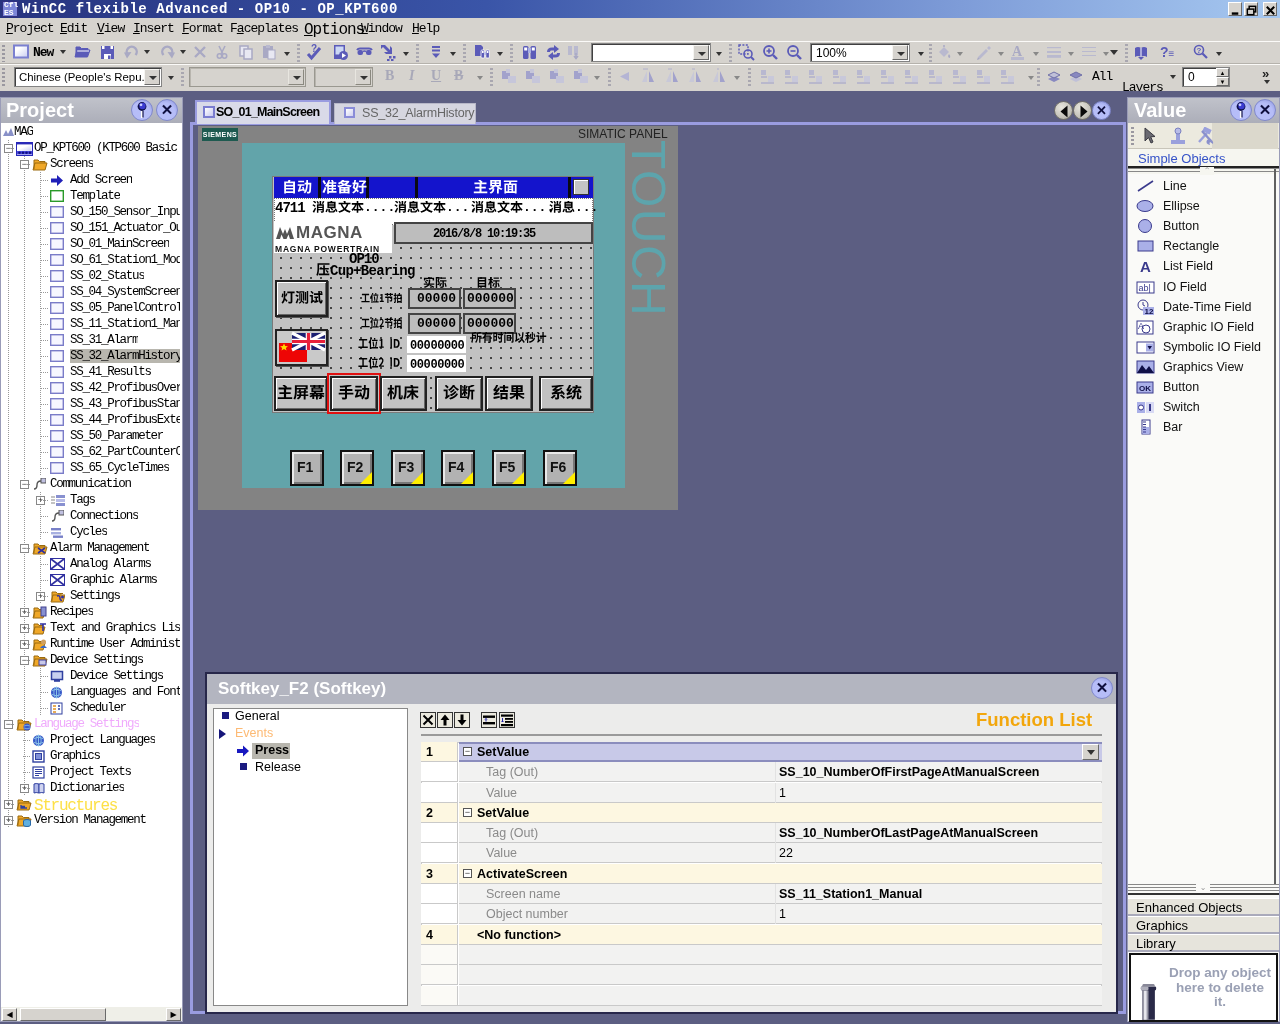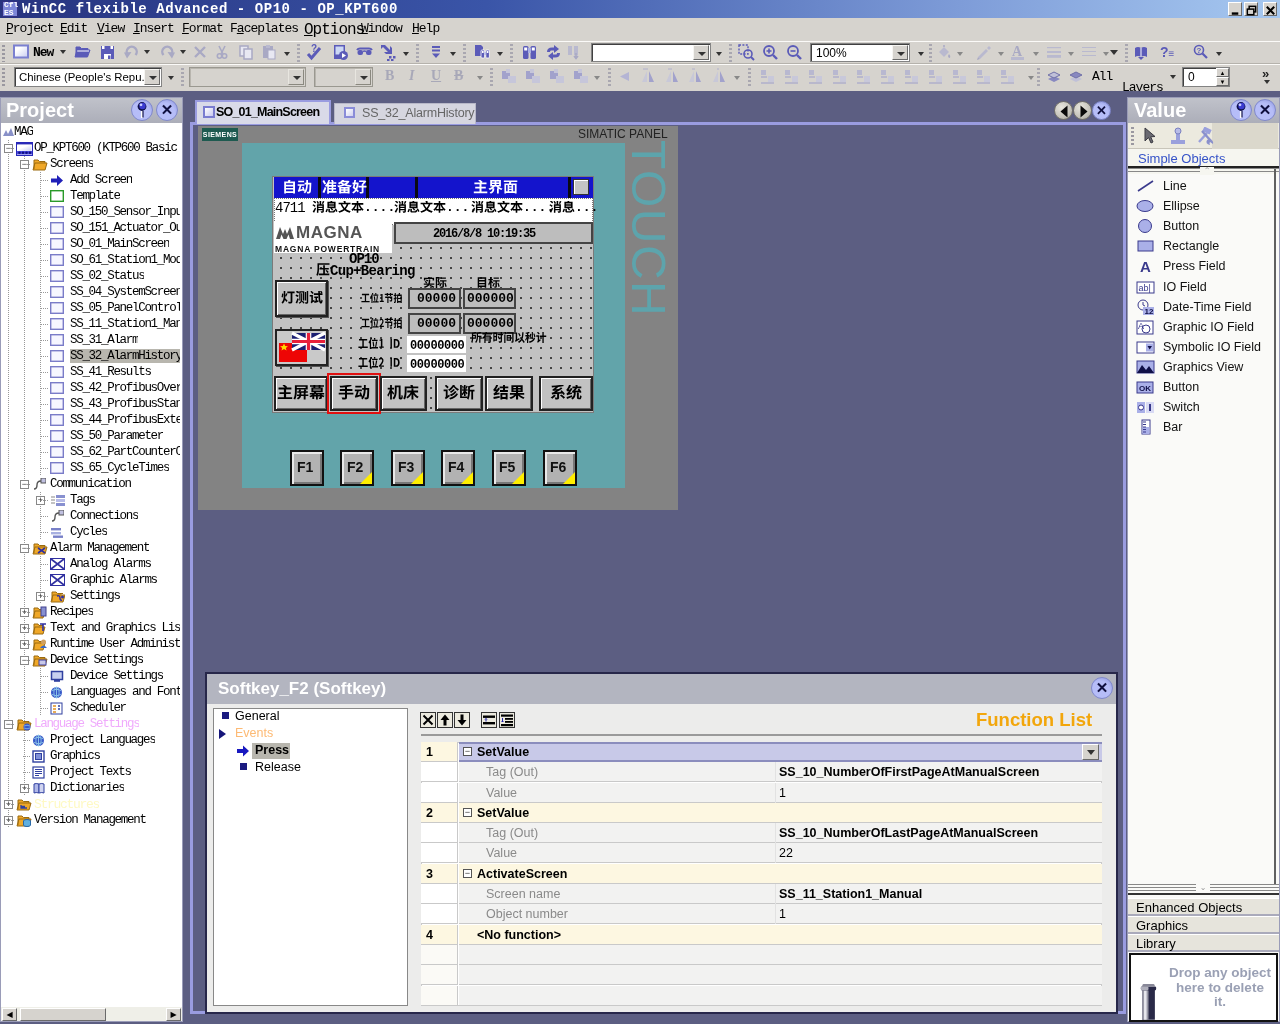--- a/index.html
+++ b/index.html
@@ -627,21 +627,21 @@
     <path d="M2 2 Q4 1 7 2 L7 11 Q4 10 2 11 Z" fill="#b0b8e8" stroke="#3040a0"></path>
     <path d="M12 2 Q10 1 7 2 L7 11 Q10 10 12 11 Z" fill="#d0d4f0" stroke="#3040a0"></path>
   </svg>
 <div class="abs mono" style="left:50px;top:781px;font-size:12.5px;letter-spacing:-1.3px;color:#000;white-space:nowrap;max-width:130px;overflow:hidden">Dictionaries</div>
 <div class="abs" style="left:4px;top:799.5px;width:9px;height:9px;background:#fff;border:1px solid #888;font-size:9px;line-height:7px;text-align:center;color:#333">+</div>
 <div class="abs" style="left:7px;top:804px;width:8px;height:1px;background-image:repeating-linear-gradient(90deg,#999 0,#999 1px,transparent 1px,transparent 2px)"></div>
 <svg class="abs" style="left:16px;top:798px" width="16" height="13" viewBox="0 0 16 13">
     <path d="M1 12 L3 5 L15 5 L13 12 Z M2 11 L2 2 L6 2 L7.5 3.5 L13 3.5 L13 5" fill="#f0a828" stroke="#9a6a10"></path>
     <path d="M5 7 L5 10 L11 10 M5 8.5 L9 8.5" stroke="#3040a0" stroke-width="1.3" fill="none"></path>
   </svg>
-<div class="abs mono" style="left:34px;top:797px;font-size:13px;letter-spacing:-1.3px;color:#fef9c3;white-space:nowrap;max-width:146px;overflow:hidden">Structures</div>
+<div class="abs mono" style="left:34px;top:797px;font-size:16px;letter-spacing:-1.3px;color:#fde047;white-space:nowrap;max-width:146px;overflow:hidden">Structures</div>
 <div class="abs" style="left:4px;top:815.5px;width:9px;height:9px;background:#fff;border:1px solid #888;font-size:9px;line-height:7px;text-align:center;color:#333">+</div>
 <div class="abs" style="left:7px;top:820px;width:8px;height:1px;background-image:repeating-linear-gradient(90deg,#999 0,#999 1px,transparent 1px,transparent 2px)"></div>
 <svg class="abs" style="left:16px;top:814px" width="16" height="13" viewBox="0 0 16 13">
     <path d="M1 12 L3 5 L15 5 L13 12 Z M2 11 L2 2 L6 2 L7.5 3.5 L13 3.5 L13 5" fill="#f0a828" stroke="#9a6a10"></path>
     <ellipse cx="11" cy="7" rx="3.5" ry="1.5" fill="#60b0e0" stroke="#2868a8"></ellipse>
     <path d="M7.5 7 L7.5 11 A3.5 1.5 0 0 0 14.5 11 L14.5 7" fill="#60b0e0" stroke="#2868a8"></path>
   </svg>
 <div class="abs mono" style="left:34px;top:813px;font-size:12.5px;letter-spacing:-1.3px;color:#000;white-space:nowrap;max-width:146px;overflow:hidden">Version Management</div>
 <div class="abs" style="left:1px;top:1007px;width:181px;height:14px;background:#efefe8"></div>
 <div class="abs bevel-out" style="left:2px;top:1008px;width:15px;height:13px;background:#d6d3ce;font-size:8px;text-align:center;line-height:12px">◀</div>
@@ -682,21 +682,21 @@
       <path d="M0.5 0.9C1.2 2.1 2 3.6 2.3 4.6L4.1 3.7C3.7 2.8 2.8 1.3 2.1 0.1ZM0.5 12.2 2.4 13C3.1 11.4 3.8 9.6 4.4 7.8L2.7 7C2.1 8.9 1.2 10.9 0.5 12.2ZM6.9 6.7H9.6V8.1H6.9ZM6.9 5.1V3.7H9.6V5.1ZM9 0.3C9.3 0.9 9.8 1.6 10 2.2H7.3C7.6 1.5 7.9 0.8 8.1 0.1L6.5 -0.3C5.7 2.1 4.5 4.3 2.9 5.8C3.3 6.1 3.9 6.7 4.2 7.1C4.5 6.7 4.9 6.3 5.2 5.8V13.7H6.9V12.7H14.5V11.1H11.3V9.6H14V8.1H11.3V6.7H14V5.1H11.3V3.7H14.3V2.2H11L11.8 1.7C11.5 1.2 11 0.3 10.5 -0.4ZM6.9 9.6H9.6V11.1H6.9Z M24.6 2.3C24 2.8 23.2 3.3 22.4 3.7C21.5 3.3 20.7 2.9 20.1 2.4L20.2 2.3ZM20.4 -0.5C19.6 0.8 18.1 2.1 15.9 3C16.3 3.3 16.8 4 17.1 4.4C17.7 4.1 18.3 3.7 18.8 3.4C19.3 3.8 19.8 4.2 20.4 4.5C18.8 5 17.1 5.4 15.3 5.6C15.6 6 15.9 6.7 16 7.2L17.2 7V13.6H19.1V13.2H25.6V13.6H27.6V7H17.6C19.3 6.6 21 6.2 22.5 5.5C24.3 6.3 26.5 6.8 28.7 7C28.9 6.6 29.4 5.8 29.8 5.4C27.9 5.2 26.1 4.9 24.5 4.5C25.7 3.6 26.8 2.6 27.5 1.4L26.4 0.7L26.1 0.8H21.7C21.9 0.5 22.1 0.2 22.3 -0.1ZM19.1 10.7H21.5V11.7H19.1ZM19.1 9.3V8.5H21.5V9.3ZM25.6 10.7V11.7H23.4V10.7ZM25.6 9.3H23.4V8.5H25.6Z M30.6 7.8C31.4 8.3 32.2 9 33 9.7C32.3 10.8 31.4 11.7 30.2 12.2C30.6 12.5 31.1 13.2 31.4 13.6C32.5 12.9 33.5 12 34.3 10.9C34.9 11.5 35.4 12 35.7 12.5L36.9 10.9C36.5 10.4 35.9 9.8 35.2 9.2C36 7.5 36.5 5.4 36.7 2.7L35.6 2.5L35.3 2.5H33.6C33.8 1.6 34 0.6 34.1 -0.3L32.3 -0.4C32.2 0.5 32.1 1.5 31.9 2.5H30.5V4.2H31.6C31.3 5.5 31 6.8 30.6 7.8ZM34.8 4.2C34.6 5.6 34.3 6.9 33.8 8.1L32.6 7.1C32.9 6.2 33.1 5.2 33.3 4.2ZM39.7 4.3V5.7H36.5V7.5H39.7V11.7C39.7 11.9 39.6 12 39.3 12C39.1 12 38.2 12 37.5 11.9C37.7 12.4 38 13.2 38.1 13.6C39.3 13.6 40.1 13.6 40.7 13.3C41.3 13.1 41.5 12.6 41.5 11.7V7.5H44.5V5.7H41.5V4.6C42.6 3.6 43.6 2.4 44.3 1.3L43.1 0.4L42.7 0.5H37.1V2.1H41.5C41 2.9 40.3 3.8 39.7 4.3Z" fill="#fff"></path>
     </g>
   </svg>
 <svg style="position:absolute;left:473px;top:180px;" width="45" height="16" viewBox="0 0 45 16">
     <g>
       <path d="M5.2 0.6C5.9 1.1 6.8 1.8 7.4 2.4H1.4V4.2H6.5V6.8H2.2V8.5H6.5V11.4H0.8V13.2H14.3V11.4H8.5V8.5H12.8V6.8H8.5V4.2H13.5V2.4H8.8L9.6 1.8C8.9 1.1 7.6 0.1 6.7 -0.5Z M19 3.9H21.6V5H19ZM23.4 3.9H26.1V5H23.4ZM19 1.5H21.6V2.6H19ZM23.4 1.5H26.1V2.6H23.4ZM24 8.3V13.6H25.8V8.8C26.6 9.3 27.5 9.8 28.4 10C28.7 9.6 29.2 8.9 29.6 8.5C28 8.1 26.5 7.4 25.5 6.5H27.9V0.1H17.2V6.5H19.6C18.5 7.4 17 8.2 15.5 8.6C15.9 9 16.4 9.7 16.7 10.1C17.6 9.8 18.6 9.3 19.4 8.7V9.2C19.4 10.2 19.1 11.5 16.6 12.3C17 12.6 17.6 13.3 17.8 13.7C20.8 12.6 21.3 10.7 21.3 9.3V8.3H20C20.7 7.7 21.3 7.1 21.8 6.5H23.3C23.8 7.2 24.4 7.8 25.1 8.3Z M36.2 7.6H38.5V8.7H36.2ZM36.2 6.2V5.1H38.5V6.2ZM36.2 10.1H38.5V11.2H36.2ZM30.8 0.4V2.1H36.2C36.2 2.6 36.1 3 36 3.5H31.4V13.6H33.1V12.9H41.8V13.6H43.6V3.5H37.9L38.3 2.1H44.3V0.4ZM33.1 11.2V5.1H34.6V11.2ZM41.8 11.2H40.2V5.1H41.8Z" fill="#fff"></path>
     </g>
   </svg>
 <div class="abs" style="left:573px;top:179px;width:16px;height:16px;background:#c4c4c4;border:1px solid #333;box-shadow:inset 1px 1px 0 #fff"></div>
 <div class="abs" style="left:274px;top:198px;width:319px;height:27px;background:#fff;border:1px dotted #777"></div>
-<div class="abs mono" style="left:275px;top:200px;font-size:14px;font-weight:normal;letter-spacing:-1px;color:#000">4711</div>
+<div class="abs mono" style="left:275px;top:200px;font-size:14px;font-weight:bold;letter-spacing:-1px;color:#000">4711</div>
 <svg style="position:absolute;left:312px;top:201px;" width="52" height="14" viewBox="0 0 52 14">
     <g>
       <path d="M10.9 -0.1C10.7 0.7 10.2 1.7 9.8 2.4L11.1 2.9C11.5 2.3 12 1.4 12.4 0.5ZM4.5 0.6C5 1.3 5.5 2.4 5.6 3L7.1 2.3C6.9 1.7 6.3 0.7 5.8 0ZM1 0.8C1.8 1.2 2.8 1.9 3.2 2.4L4.2 1.2C3.7 0.7 2.7 0.1 1.9 -0.3ZM0.4 4.3C1.2 4.7 2.2 5.4 2.7 5.9L3.7 4.7C3.1 4.2 2.1 3.5 1.2 3.2ZM0.7 10.8 2.1 11.8C2.8 10.5 3.5 8.9 4.1 7.5L3 6.6C2.3 8.1 1.4 9.8 0.7 10.8ZM6.4 7H10.4V7.9H6.4ZM6.4 5.7V4.7H10.4V5.7ZM7.6 -0.4V3.3H4.9V11.8H6.4V9.3H10.4V10.1C10.4 10.3 10.3 10.3 10.1 10.4C9.9 10.4 9.2 10.4 8.6 10.3C8.8 10.7 9 11.4 9.1 11.8C10.1 11.8 10.8 11.8 11.2 11.5C11.7 11.3 11.9 10.9 11.9 10.1V3.3H9.2V-0.4Z M16.9 3.7H22V4.3H16.9ZM16.9 5.4H22V6H16.9ZM16.9 2H22V2.5H16.9ZM16.3 8V9.8C16.3 11.2 16.7 11.6 18.6 11.6C19 11.6 20.7 11.6 21.1 11.6C22.5 11.6 23 11.2 23.2 9.3C22.8 9.2 22.1 9 21.7 8.8C21.7 10 21.6 10.2 21 10.2C20.5 10.2 19.1 10.2 18.7 10.2C18 10.2 17.9 10.1 17.9 9.8V8ZM22.6 8.1C23.2 9 23.8 10.2 24 10.9L25.5 10.3C25.3 9.5 24.6 8.4 24 7.5ZM14.6 7.8C14.4 8.7 13.9 9.8 13.4 10.5L14.8 11.2C15.3 10.4 15.7 9.2 16 8.3ZM18.4 7.6C19 8.2 19.7 9 19.9 9.6L21.2 8.9C20.9 8.4 20.4 7.7 19.9 7.2H23.6V0.8H20C20.2 0.5 20.4 0.1 20.6 -0.3L18.7 -0.5C18.6 -0.1 18.5 0.3 18.4 0.8H15.4V7.2H19.1Z M31.4 -0C31.7 0.5 32 1.3 32.1 1.8H26.6V3.3H28.6C29.3 5.2 30.2 6.7 31.4 8C30.1 9.1 28.4 9.8 26.3 10.3C26.6 10.7 27.1 11.4 27.3 11.8C29.4 11.2 31.1 10.3 32.6 9.2C33.9 10.3 35.6 11.2 37.7 11.7C37.9 11.3 38.4 10.6 38.7 10.3C36.8 9.8 35.1 9 33.8 8C34.9 6.7 35.8 5.2 36.5 3.3H38.5V1.8H32.8L33.9 1.5C33.8 0.9 33.4 0.1 33 -0.5ZM32.6 6.9C31.6 5.9 30.8 4.7 30.2 3.3H34.7C34.2 4.8 33.5 6 32.6 6.9Z M44.7 3.7V8H42.3C43.2 6.8 44 5.3 44.6 3.7ZM46.3 3.7H46.4C47 5.3 47.7 6.8 48.7 8H46.3ZM44.7 -0.4V2.1H39.8V3.7H43C42.2 5.7 40.8 7.6 39.3 8.6C39.7 8.9 40.2 9.5 40.5 9.9C41 9.5 41.5 9 41.9 8.4V9.6H44.7V11.8H46.3V9.6H49V8.5C49.5 9 49.9 9.5 50.4 9.8C50.7 9.4 51.2 8.8 51.6 8.4C50.1 7.4 48.8 5.6 48 3.7H51.3V2.1H46.3V-0.4Z" fill="#000"></path>
     </g>
   </svg>
 <div class="abs mono" style="left:364px;top:200px;font-size:13px;font-weight:bold;color:#000">....</div>
 <svg style="position:absolute;left:394px;top:201px;" width="52" height="14" viewBox="0 0 52 14">
     <g>
       <path d="M10.9 -0.1C10.7 0.7 10.2 1.7 9.8 2.4L11.1 2.9C11.5 2.3 12 1.4 12.4 0.5ZM4.5 0.6C5 1.3 5.5 2.4 5.6 3L7.1 2.3C6.9 1.7 6.3 0.7 5.8 0ZM1 0.8C1.8 1.2 2.8 1.9 3.2 2.4L4.2 1.2C3.7 0.7 2.7 0.1 1.9 -0.3ZM0.4 4.3C1.2 4.7 2.2 5.4 2.7 5.9L3.7 4.7C3.1 4.2 2.1 3.5 1.2 3.2ZM0.7 10.8 2.1 11.8C2.8 10.5 3.5 8.9 4.1 7.5L3 6.6C2.3 8.1 1.4 9.8 0.7 10.8ZM6.4 7H10.4V7.9H6.4ZM6.4 5.7V4.7H10.4V5.7ZM7.6 -0.4V3.3H4.9V11.8H6.4V9.3H10.4V10.1C10.4 10.3 10.3 10.3 10.1 10.4C9.9 10.4 9.2 10.4 8.6 10.3C8.8 10.7 9 11.4 9.1 11.8C10.1 11.8 10.8 11.8 11.2 11.5C11.7 11.3 11.9 10.9 11.9 10.1V3.3H9.2V-0.4Z M16.9 3.7H22V4.3H16.9ZM16.9 5.4H22V6H16.9ZM16.9 2H22V2.5H16.9ZM16.3 8V9.8C16.3 11.2 16.7 11.6 18.6 11.6C19 11.6 20.7 11.6 21.1 11.6C22.5 11.6 23 11.2 23.2 9.3C22.8 9.2 22.1 9 21.7 8.8C21.7 10 21.6 10.2 21 10.2C20.5 10.2 19.1 10.2 18.7 10.2C18 10.2 17.9 10.1 17.9 9.8V8ZM22.6 8.1C23.2 9 23.8 10.2 24 10.9L25.5 10.3C25.3 9.5 24.6 8.4 24 7.5ZM14.6 7.8C14.4 8.7 13.9 9.8 13.4 10.5L14.8 11.2C15.3 10.4 15.7 9.2 16 8.3ZM18.4 7.6C19 8.2 19.7 9 19.9 9.6L21.2 8.9C20.9 8.4 20.4 7.7 19.9 7.2H23.6V0.8H20C20.2 0.5 20.4 0.1 20.6 -0.3L18.7 -0.5C18.6 -0.1 18.5 0.3 18.4 0.8H15.4V7.2H19.1Z M31.4 -0C31.7 0.5 32 1.3 32.1 1.8H26.6V3.3H28.6C29.3 5.2 30.2 6.7 31.4 8C30.1 9.1 28.4 9.8 26.3 10.3C26.6 10.7 27.1 11.4 27.3 11.8C29.4 11.2 31.1 10.3 32.6 9.2C33.9 10.3 35.6 11.2 37.7 11.7C37.9 11.3 38.4 10.6 38.7 10.3C36.8 9.8 35.1 9 33.8 8C34.9 6.7 35.8 5.2 36.5 3.3H38.5V1.8H32.8L33.9 1.5C33.8 0.9 33.4 0.1 33 -0.5ZM32.6 6.9C31.6 5.9 30.8 4.7 30.2 3.3H34.7C34.2 4.8 33.5 6 32.6 6.9Z M44.7 3.7V8H42.3C43.2 6.8 44 5.3 44.6 3.7ZM46.3 3.7H46.4C47 5.3 47.7 6.8 48.7 8H46.3ZM44.7 -0.4V2.1H39.8V3.7H43C42.2 5.7 40.8 7.6 39.3 8.6C39.7 8.9 40.2 9.5 40.5 9.9C41 9.5 41.5 9 41.9 8.4V9.6H44.7V11.8H46.3V9.6H49V8.5C49.5 9 49.9 9.5 50.4 9.8C50.7 9.4 51.2 8.8 51.6 8.4C50.1 7.4 48.8 5.6 48 3.7H51.3V2.1H46.3V-0.4Z" fill="#000"></path>
     </g>
@@ -902,21 +902,21 @@
     <circle cx="9" cy="8" r="6.5" fill="#aab0e8" stroke="#3a3a8c"></circle>
   </svg>
 <div class="abs" style="left:1163px;top:219.2px;font-size:12.5px;color:#111">Button</div>
 <svg class="abs" style="left:1136px;top:238.29999999999998px" width="20" height="16" viewBox="0 0 20 16">
     <rect x="2" y="3" width="15" height="10" fill="#aab0e8" stroke="#3a3a8c"></rect>
   </svg>
 <div class="abs" style="left:1163px;top:239.29999999999998px;font-size:12.5px;color:#111">Rectangle</div>
 <svg class="abs" style="left:1136px;top:258.4px" width="20" height="16" viewBox="0 0 20 16">
     <text x="4" y="14" font-size="15" font-weight="bold" fill="#3a3a8c" font-family="Liberation Sans">A</text>
   </svg>
-<div class="abs" style="left:1163px;top:259.4px;font-size:12.5px;color:#111">Press Field</div>
+<div class="abs" style="left:1163px;top:259.4px;font-size:12.5px;color:#111">List Field</div>
 <svg class="abs" style="left:1136px;top:278.5px" width="20" height="16" viewBox="0 0 20 16">
     <rect x="1" y="3" width="17" height="11" fill="#fff" stroke="#3a3a8c"></rect>
     <text x="2.5" y="12" font-size="9" fill="#3a3a8c">ab|</text>
   </svg>
 <div class="abs" style="left:1163px;top:279.5px;font-size:12.5px;color:#111">IO Field</div>
 <svg class="abs" style="left:1136px;top:298.6px" width="20" height="16" viewBox="0 0 20 16">
     <circle cx="7" cy="6" r="5" fill="none" stroke="#3a3a8c"></circle>
     <path d="M7 3 L7 6 L9 7" stroke="#3a3a8c" fill="none"></path>
     <rect x="7" y="8" width="11" height="8" fill="#aab0e8"></rect>
     <text x="8.5" y="15" font-size="8" font-weight="bold" fill="#101048">12</text>

